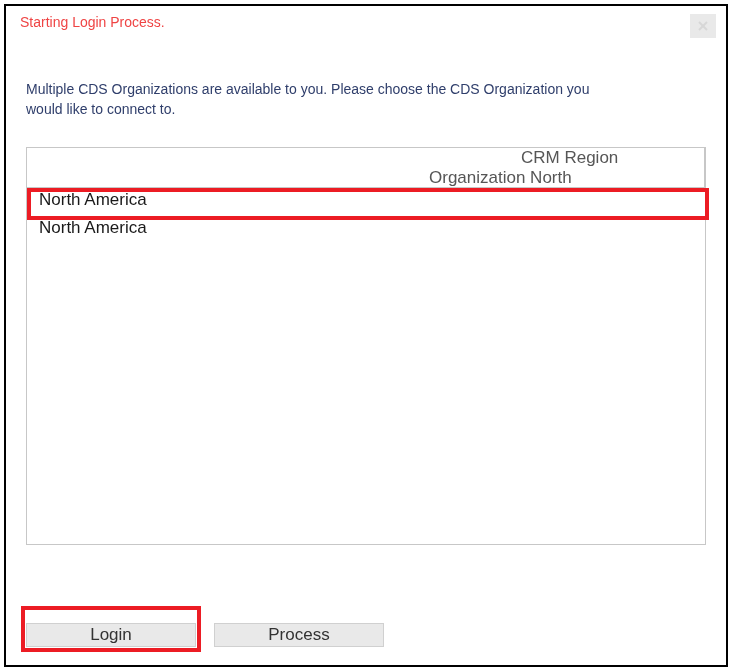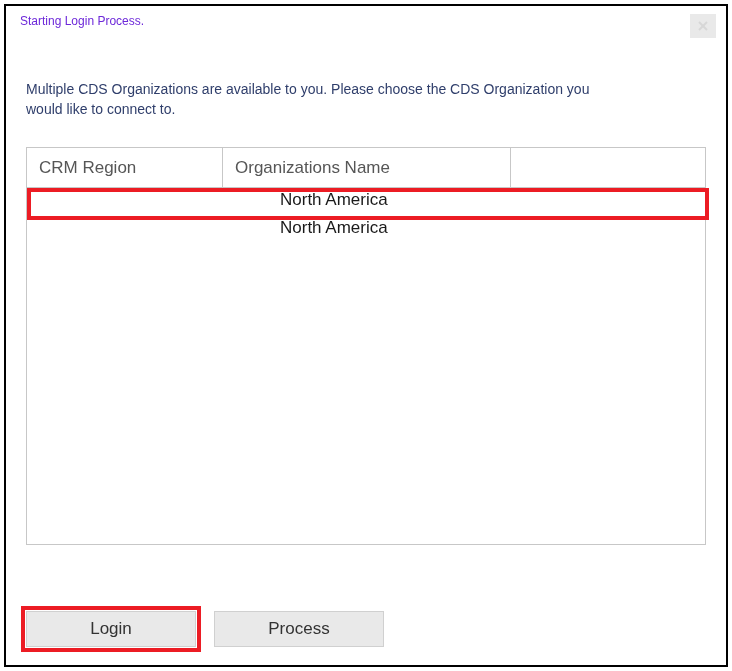--- a/index.html
+++ b/index.html
@@ -21,22 +21,22 @@
       position: relative;
       background: #fff;
     }
     .title-bar {
       display: flex;
       justify-content: space-between;
       align-items: flex-start;
       padding: 8px 10px 0 14px;
     }
     .title-text {
-      color: #6d28d9;
-      font-size: 12px;
+      color: #ef4444;
+      font-size: 14px;
       font-weight: 400;
     }
     .close-btn {
       width: 26px;
       height: 24px;
       background: #e9e9e9;
       display: flex;
       align-items: center;
       justify-content: center;
       cursor: pointer;
@@ -59,40 +59,40 @@
       border: 1px solid #c7c7c7;
       height: 398px;
       position: relative;
       background: #fff;
     }
     .table-header {
       display: flex;
       border-bottom: 1px solid #c7c7c7;
       height: 40px;
       align-items: flex-end;
+      flex-direction: column;
     }
     .th {
       color: #565656;
       font-size: 17px;
       padding: 0 12px;
       border-right: 1px solid #c7c7c7;
       height: 100%;
       display: flex;
       align-items: center;
     }
     .th.col1 { width: 196px; }
     .th.col2 { width: 288px; }
     .th.col3 { flex: 1; border-right: none; }
     .table-body {
       padding-top: 2px;
     }
     .row {
       display: flex;
       height: 28px;
-      align-items: center;
       cursor: pointer;
       flex-direction: column;
     }
     .td {
       color: #1a1a1a;
       font-size: 17px;
       padding: 0 12px;
     }
     .td.col1 { width: 196px; }
     .td.col2 { width: 288px; flex: 1; }
@@ -107,21 +107,21 @@
     }
     .button-bar {
       position: absolute;
       left: 20px;
       bottom: 18px;
       display: flex;
       gap: 18px;
     }
     .btn {
       width: 170px;
-      height: 36px;
+      height: 24px;
       background: #e9e9e9;
       border: 1px solid #d0d0d0;
       color: #333;
       font-size: 17px;
       font-family: inherit;
       cursor: pointer;
       display: flex;
       align-items: center;
       justify-content: center;
     }
@@ -150,21 +150,21 @@
           </svg>
       </span>
     </div>
   </div>
 
   <div class="instructions">Multiple CDS Organizations are available to you. Please choose the CDS Organization you would like to connect to.</div>
 
   <div class="table-wrap">
     <div class="table-header">
       <div class="th col1">CRM Region</div>
-      <div class="th col2">Organizations Name</div>
+      <div class="th col2">Organization North</div>
       <div class="th col3"></div>
     </div>
     <div class="table-body">
       <div class="row">
         <div class="td col1">North America</div>
       </div>
       <div class="row">
         <div class="td col1">North America</div>
       </div>
     </div>

